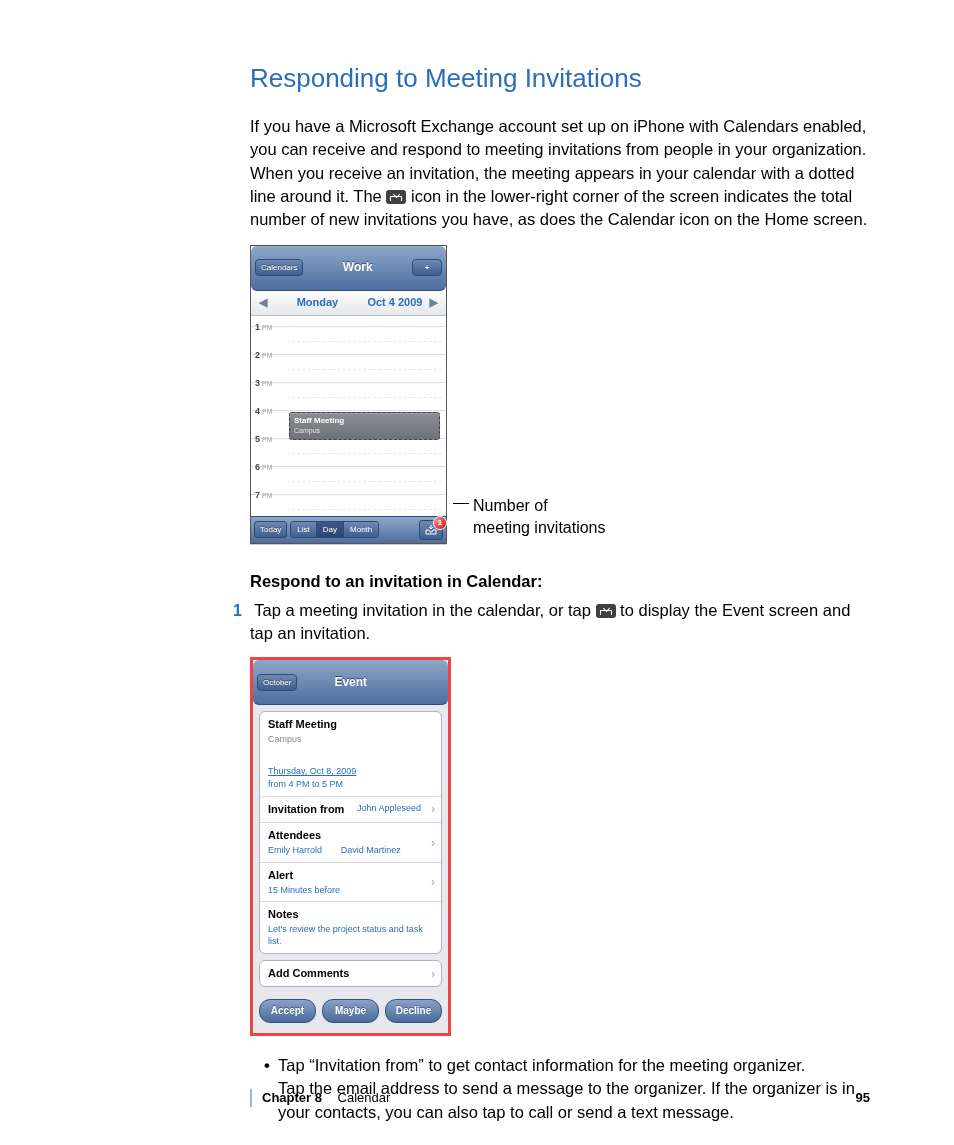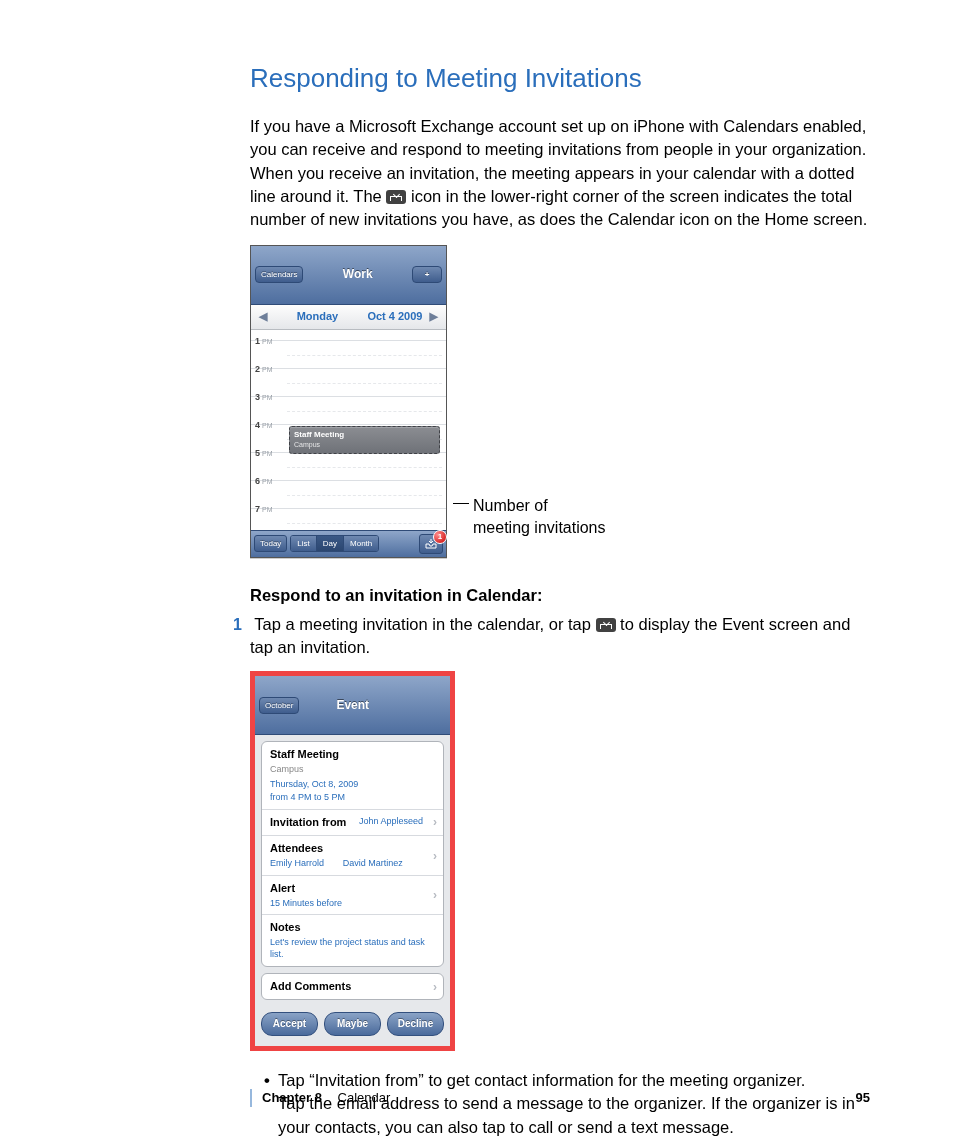--- a/index.html
+++ b/index.html
@@ -78,22 +78,23 @@
     border:1px solid #555;
     background:#fff;
     font-size:10px;
     color:#555;
     box-shadow:0 1px 0 rgba(0,0,0,.2);
   }
   .navbar{
     height:26px;
     background:linear-gradient(#8ea6c9,#4e6e9f);
     display:flex;align-items:center;justify-content:space-between;
-    padding:16px 4px;
+    padding:9px 4px;
     border-bottom:1px solid #2f4b77;
+    border-radius:6px;
   }
   .pill{
     background:linear-gradient(#6f89b1,#3f5d8d);
     border:1px solid #2e4a76;
     border-radius:4px;
     color:#fff;
     font-size:8px;
     padding:2px 5px;
     text-shadow:0 -1px 0 rgba(0,0,0,.4);
   }
@@ -160,21 +161,21 @@
   .callout{
     position:absolute;left:203px;top:250px;font-size:16px;color:#000;
     display:flex;align-items:flex-start;gap:4px;
   }
   .callout .leader{
     width:16px;height:1px;background:#000;margin-top:8px;
   }
 
   
   .phone2{
-    width:195px;border:5px solid #ef4444;background:#e6e8eb;
+    width:195px;border:3px solid #ef4444;background:#e6e8eb;
     font-size:10px;color:#333;margin:12px 0 18px 0;
   }
   .card{
     margin:6px;background:#fff;border:1px solid #b0b4ba;border-radius:6px;
     overflow:hidden;
   }
   .cardrow{
     padding:5px 8px;border-top:1px solid #d7dadf;position:relative;
   }
   .cardrow:first-child{border-top:none;}
@@ -283,21 +284,21 @@
   <div class="phone2">
     <div class="navbar">
       <span class="pill">October</span>
       <span class="navtitle">Event</span>
       <span style="width:40px;"></span>
     </div>
     <div class="card">
       <div class="cardrow">
         <div class="rowtitle">Staff Meeting</div>
         <div class="rowsub">Campus</div>
-        <div class="link" style="margin-top:3px;">Thursday, Oct 8, 2009</div>
+        <div class="link" style="margin-top:20px;text-decoration:underline;">Thursday, Oct 8, 2009</div>
         <div class="link">from 4 PM to 5 PM</div>
       </div>
       <div class="cardrow">
         <span class="rowtitle">Invitation from</span>
         <span class="link" style="float:right;margin-right:12px;">John Appleseed</span>
         <span class="chev">›</span>
       </div>
       <div class="cardrow">
         <div class="rowtitle">Attendees</div>
         <span class="link">Emily Harrold</span>

